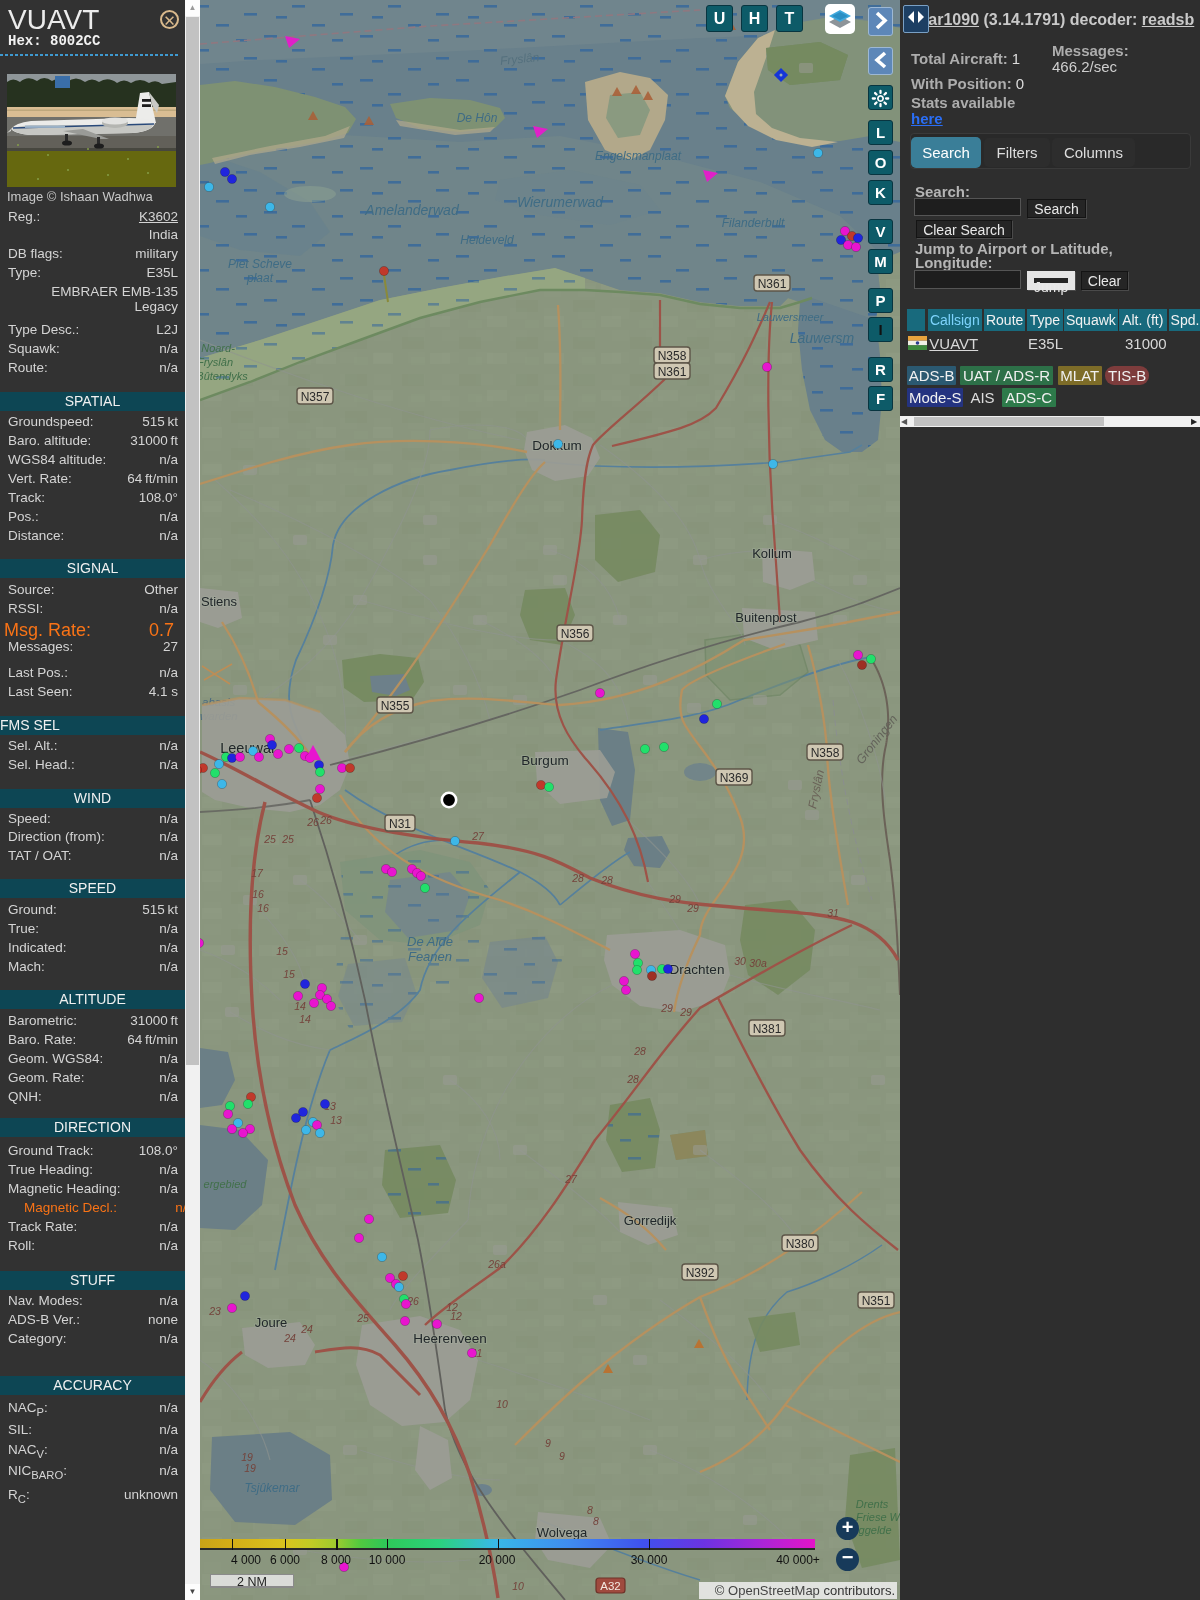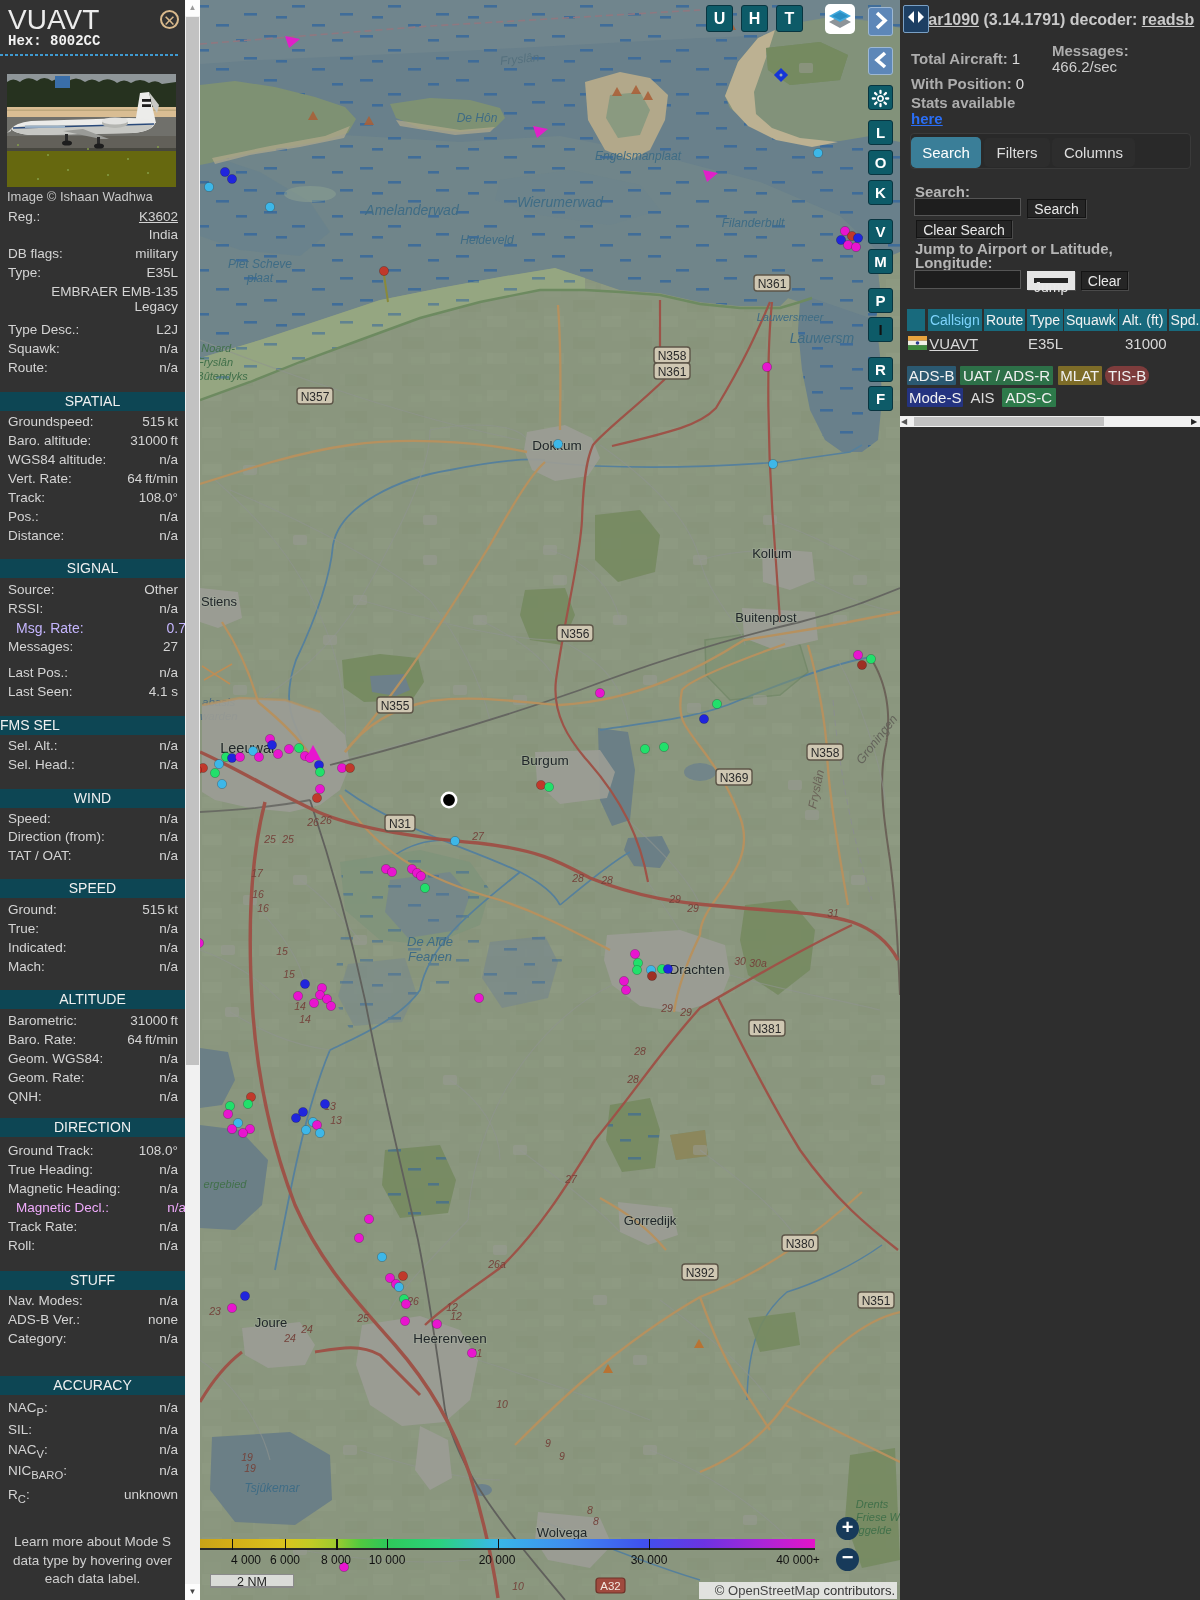--- a/index.html
+++ b/index.html
@@ -555,53 +555,52 @@
 <div style="position:absolute;left:8px;top:360px;width:170px;height:18px;font-size:13.5px;color:#d4d4d4;white-space:nowrap">Route:<span style="float:right;">n/a</span></div>
 <div style="position:absolute;left:8px;top:414px;width:170px;height:18px;font-size:13.5px;color:#d4d4d4;white-space:nowrap">Groundspeed:<span style="float:right;">515 kt</span></div>
 <div style="position:absolute;left:8px;top:433px;width:170px;height:18px;font-size:13.5px;color:#d4d4d4;white-space:nowrap">Baro. altitude:<span style="float:right;">31000 ft</span></div>
 <div style="position:absolute;left:8px;top:452px;width:170px;height:18px;font-size:13.5px;color:#d4d4d4;white-space:nowrap">WGS84 altitude:<span style="float:right;">n/a</span></div>
 <div style="position:absolute;left:8px;top:471px;width:170px;height:18px;font-size:13.5px;color:#d4d4d4;white-space:nowrap">Vert. Rate:<span style="float:right;">64 ft/min</span></div>
 <div style="position:absolute;left:8px;top:490px;width:170px;height:18px;font-size:13.5px;color:#d4d4d4;white-space:nowrap">Track:<span style="float:right;">108.0°</span></div>
 <div style="position:absolute;left:8px;top:509px;width:170px;height:18px;font-size:13.5px;color:#d4d4d4;white-space:nowrap">Pos.:<span style="float:right;">n/a</span></div>
 <div style="position:absolute;left:8px;top:528px;width:170px;height:18px;font-size:13.5px;color:#d4d4d4;white-space:nowrap">Distance:<span style="float:right;">n/a</span></div>
 <div style="position:absolute;left:8px;top:582px;width:170px;height:18px;font-size:13.5px;color:#d4d4d4;white-space:nowrap">Source:<span style="float:right;">Other</span></div>
 <div style="position:absolute;left:8px;top:601px;width:170px;height:18px;font-size:13.5px;color:#d4d4d4;white-space:nowrap">RSSI:<span style="float:right;">n/a</span></div>
-<div style="position:absolute;left:16px;top:620px;width:170px;height:18px;font-size:14px;color:#c4b5fd;white-space:nowrap">Msg. Rate:<span style="float:right;">0.7</span></div>
+<div style="position:absolute;left:4px;top:620px;width:170px;height:18px;font-size:18px;color:#f97316;white-space:nowrap">Msg. Rate:<span style="float:right;">0.7</span></div>
 <div style="position:absolute;left:8px;top:639px;width:170px;height:18px;font-size:13.5px;color:#d4d4d4;white-space:nowrap">Messages:<span style="float:right;">27</span></div>
 <div style="position:absolute;left:8px;top:665px;width:170px;height:18px;font-size:13.5px;color:#d4d4d4;white-space:nowrap">Last Pos.:<span style="float:right;">n/a</span></div>
 <div style="position:absolute;left:8px;top:684px;width:170px;height:18px;font-size:13.5px;color:#d4d4d4;white-space:nowrap">Last Seen:<span style="float:right;">4.1 s</span></div>
 <div style="position:absolute;left:8px;top:738px;width:170px;height:18px;font-size:13.5px;color:#d4d4d4;white-space:nowrap">Sel. Alt.:<span style="float:right;">n/a</span></div>
 <div style="position:absolute;left:8px;top:757px;width:170px;height:18px;font-size:13.5px;color:#d4d4d4;white-space:nowrap">Sel. Head.:<span style="float:right;">n/a</span></div>
 <div style="position:absolute;left:8px;top:811px;width:170px;height:18px;font-size:13.5px;color:#d4d4d4;white-space:nowrap">Speed:<span style="float:right;">n/a</span></div>
 <div style="position:absolute;left:8px;top:829px;width:170px;height:18px;font-size:13.5px;color:#d4d4d4;white-space:nowrap">Direction (from):<span style="float:right;">n/a</span></div>
 <div style="position:absolute;left:8px;top:848px;width:170px;height:18px;font-size:13.5px;color:#d4d4d4;white-space:nowrap">TAT / OAT:<span style="float:right;">n/a</span></div>
 <div style="position:absolute;left:8px;top:902px;width:170px;height:18px;font-size:13.5px;color:#d4d4d4;white-space:nowrap">Ground:<span style="float:right;">515 kt</span></div>
 <div style="position:absolute;left:8px;top:921px;width:170px;height:18px;font-size:13.5px;color:#d4d4d4;white-space:nowrap">True:<span style="float:right;">n/a</span></div>
 <div style="position:absolute;left:8px;top:940px;width:170px;height:18px;font-size:13.5px;color:#d4d4d4;white-space:nowrap">Indicated:<span style="float:right;">n/a</span></div>
 <div style="position:absolute;left:8px;top:959px;width:170px;height:18px;font-size:13.5px;color:#d4d4d4;white-space:nowrap">Mach:<span style="float:right;">n/a</span></div>
 <div style="position:absolute;left:8px;top:1013px;width:170px;height:18px;font-size:13.5px;color:#d4d4d4;white-space:nowrap">Barometric:<span style="float:right;">31000 ft</span></div>
 <div style="position:absolute;left:8px;top:1032px;width:170px;height:18px;font-size:13.5px;color:#d4d4d4;white-space:nowrap">Baro. Rate:<span style="float:right;">64 ft/min</span></div>
 <div style="position:absolute;left:8px;top:1051px;width:170px;height:18px;font-size:13.5px;color:#d4d4d4;white-space:nowrap">Geom. WGS84:<span style="float:right;">n/a</span></div>
 <div style="position:absolute;left:8px;top:1070px;width:170px;height:18px;font-size:13.5px;color:#d4d4d4;white-space:nowrap">Geom. Rate:<span style="float:right;">n/a</span></div>
 <div style="position:absolute;left:8px;top:1089px;width:170px;height:18px;font-size:13.5px;color:#d4d4d4;white-space:nowrap">QNH:<span style="float:right;">n/a</span></div>
 <div style="position:absolute;left:8px;top:1143px;width:170px;height:18px;font-size:13.5px;color:#d4d4d4;white-space:nowrap">Ground Track:<span style="float:right;">108.0°</span></div>
 <div style="position:absolute;left:8px;top:1162px;width:170px;height:18px;font-size:13.5px;color:#d4d4d4;white-space:nowrap">True Heading:<span style="float:right;">n/a</span></div>
 <div style="position:absolute;left:8px;top:1181px;width:170px;height:18px;font-size:13.5px;color:#d4d4d4;white-space:nowrap">Magnetic Heading:<span style="float:right;">n/a</span></div>
-<div style="position:absolute;left:16px;top:1200px;width:170px;height:18px;font-size:13.5px;color:#f0abfc;white-space:nowrap">Magnetic Decl.:<span style="float:right;">n/a</span></div>
+<div style="position:absolute;left:24px;top:1200px;width:170px;height:18px;font-size:13.5px;color:#f97316;white-space:nowrap">Magnetic Decl.:<span style="float:right;">n/a</span></div>
 <div style="position:absolute;left:8px;top:1219px;width:170px;height:18px;font-size:13.5px;color:#d4d4d4;white-space:nowrap">Track Rate:<span style="float:right;">n/a</span></div>
 <div style="position:absolute;left:8px;top:1238px;width:170px;height:18px;font-size:13.5px;color:#d4d4d4;white-space:nowrap">Roll:<span style="float:right;">n/a</span></div>
 <div style="position:absolute;left:8px;top:1293px;width:170px;height:18px;font-size:13.5px;color:#d4d4d4;white-space:nowrap">Nav. Modes:<span style="float:right;">n/a</span></div>
 <div style="position:absolute;left:8px;top:1312px;width:170px;height:18px;font-size:13.5px;color:#d4d4d4;white-space:nowrap">ADS-B Ver.:<span style="float:right;">none</span></div>
 <div style="position:absolute;left:8px;top:1331px;width:170px;height:18px;font-size:13.5px;color:#d4d4d4;white-space:nowrap">Category:<span style="float:right;">n/a</span></div>
 <div style="position:absolute;left:8px;top:1400px;width:170px;height:18px;font-size:13.5px;color:#d4d4d4;white-space:nowrap">NAC<sub>P</sub>:<span style="float:right;">n/a</span></div>
 <div style="position:absolute;left:8px;top:1422px;width:170px;height:18px;font-size:13.5px;color:#d4d4d4;white-space:nowrap">SIL:<span style="float:right;">n/a</span></div>
 <div style="position:absolute;left:8px;top:1442px;width:170px;height:18px;font-size:13.5px;color:#d4d4d4;white-space:nowrap">NAC<sub>V</sub>:<span style="float:right;">n/a</span></div>
 <div style="position:absolute;left:8px;top:1463px;width:170px;height:18px;font-size:13.5px;color:#d4d4d4;white-space:nowrap">NIC<sub>BARO</sub>:<span style="float:right;">n/a</span></div>
 <div style="position:absolute;left:8px;top:1487px;width:170px;height:18px;font-size:13.5px;color:#d4d4d4;white-space:nowrap">R<sub>C</sub>:<span style="float:right;">unknown</span></div>
-<div style="position:absolute;left:0;top:1533px;width:185px;text-align:center;font-size:13.5px;line-height:18.5px;color:#cfcfcf">Learn more about Mode S<br>data type by hovering over<br>each data label.</div>
 </div>
 <div style="position:absolute;left:185px;top:0;width:15px;height:1600px;background:#f1f1f1">
 <div style="position:absolute;left:0;top:0;width:15px;height:16px;background:#fdfdfd;text-align:center;line-height:16px;font-size:8px;color:#9a9a9a">▲</div>
 <div style="position:absolute;left:1px;top:17px;width:13px;height:1048px;background:#c2c2c2"></div>
 <div style="position:absolute;left:0;top:1584px;width:15px;height:16px;background:#fdfdfd;text-align:center;line-height:16px;font-size:8px;color:#444">▼</div>
 </div>
 <div style="position:absolute;left:900px;top:0;width:300px;height:1600px;background:#2e2e2e;overflow:hidden">
 <div style="position:absolute;left:23px;top:11px;font-size:16px;font-weight:bold;color:#c9c9c9;white-space:nowrap"><span style="text-decoration:underline">tar1090</span> (3.14.1791) decoder: <span style="text-decoration:underline">readsb</span></div>
 <div style="position:absolute;left:2.6px;top:5px;width:26px;height:28px;background:#1d3f63;border:1.5px solid #7aa0c4;border-radius:2px;text-align:center;line-height:28px"><svg width="20" height="16" viewBox="0 0 20 16">
         <path d="M8,2 L2,8 L8,14 Z" fill="#fff"></path>

